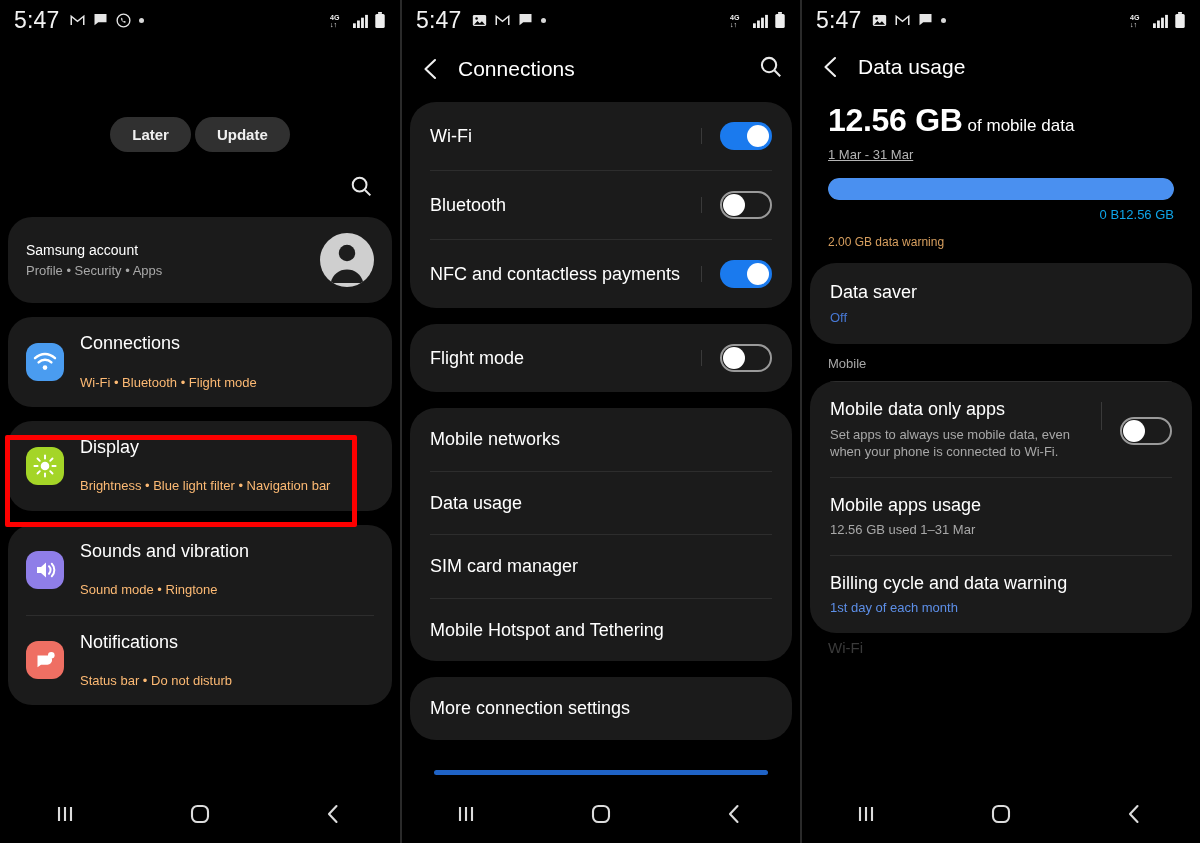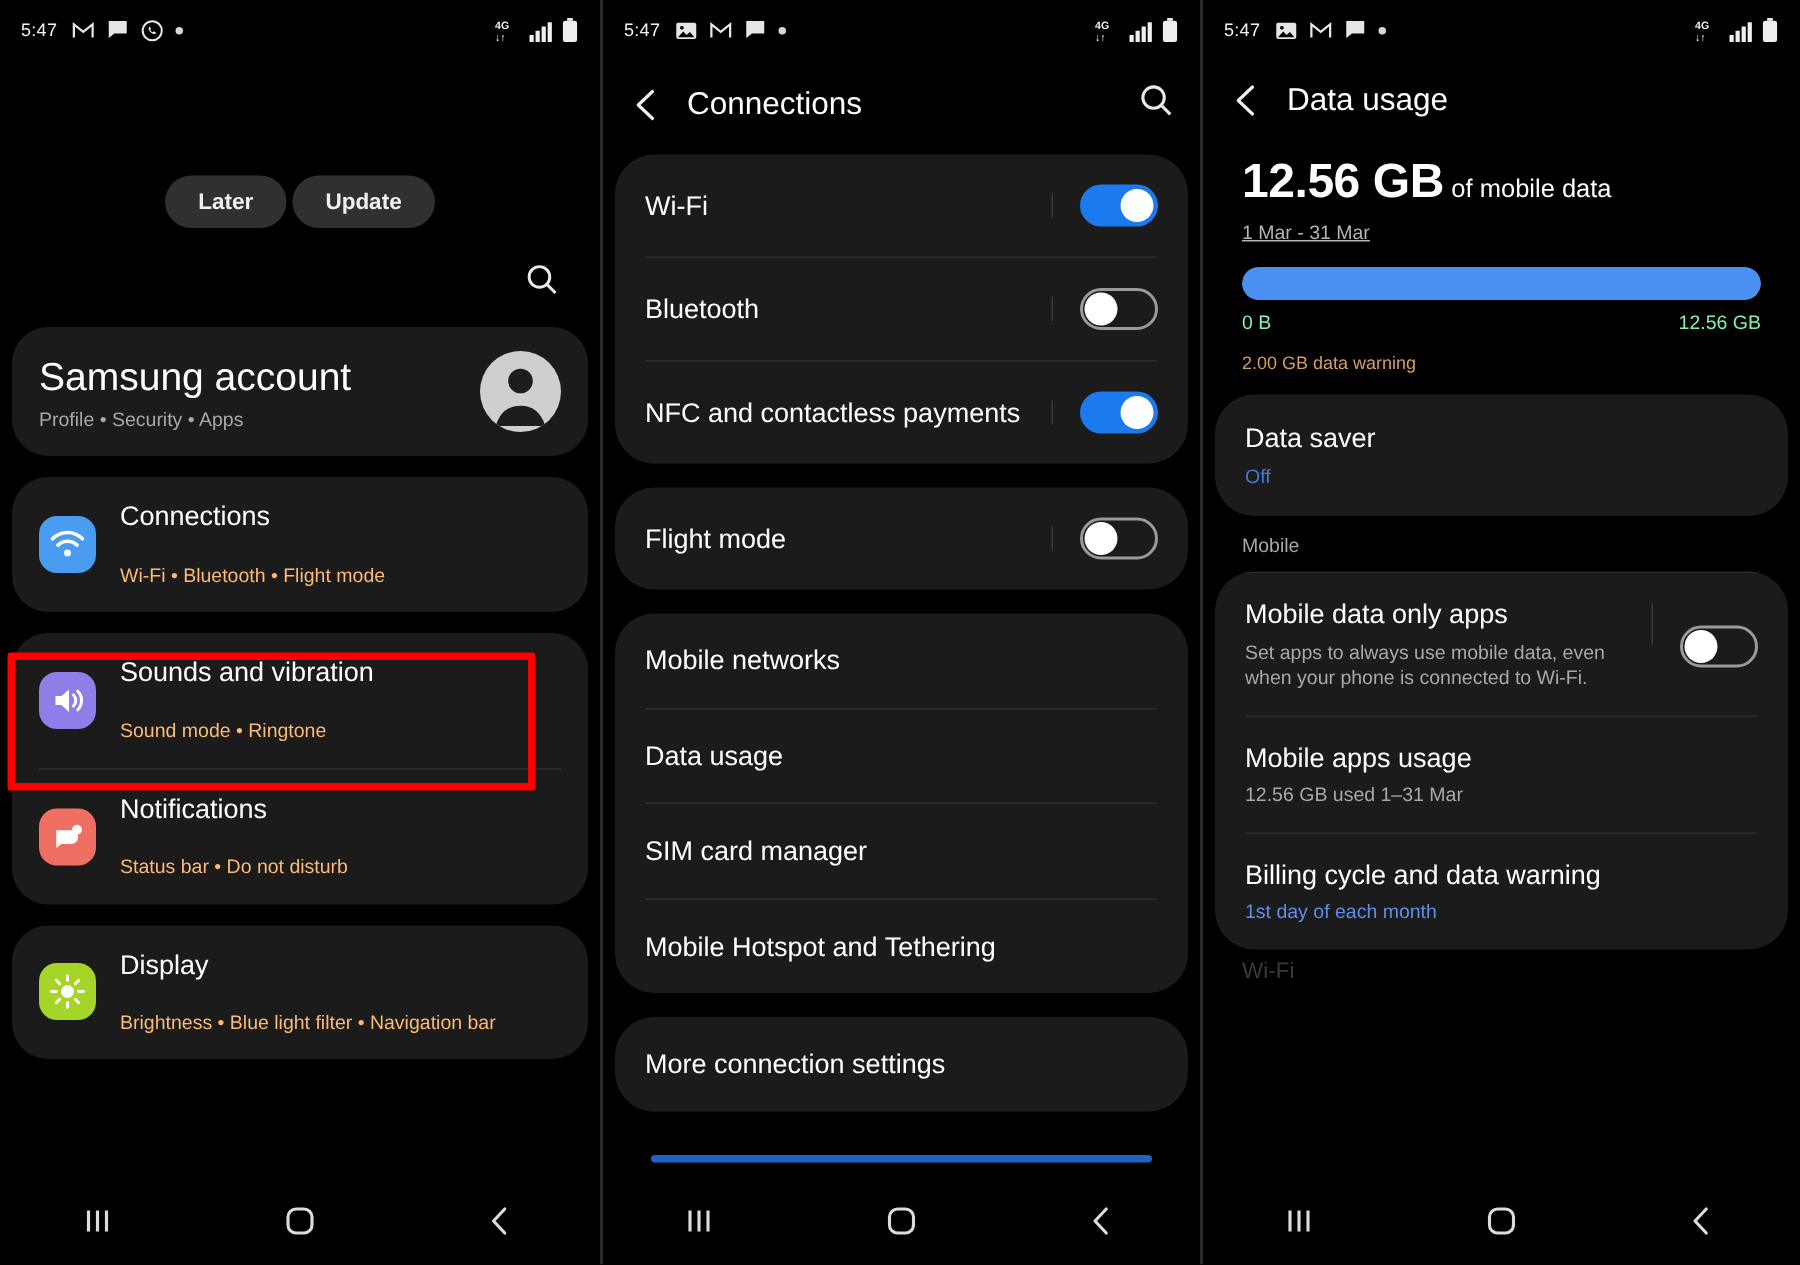--- a/index.html
+++ b/index.html
@@ -11,21 +11,21 @@
   }
   .screens { display:flex; width:1200px; height:843px; }
   .panel { width:400px; height:843px; position:relative; background:#000; overflow:hidden; }
   .panel + .panel { border-left:2px solid #2a2a2a; }
 
   
   .statusbar {
     height:40px; display:flex; align-items:center;
     padding:0 14px; color:#f2f2f2;
   }
-  .sb-time { font-size:12px; font-weight:400; letter-spacing:.2px; }
+  .sb-time { font-size:23px; font-weight:400; letter-spacing:.2px; }
   .sb-left-icons { display:flex; align-items:center; gap:8px; margin-left:10px; }
   .sb-right { margin-left:auto; display:flex; align-items:center; gap:5px; }
   .sb-ico { display:inline-flex; align-items:center; }
   .sb-dot { width:5px; height:5px; border-radius:50%; background:#d8d8d8; display:inline-block; }
 
   
   .update-wrap { padding:55px 24px 0; text-align:center; }
   .update-title {
     font-size:37px; line-height:1.22; font-weight:300; color:#fff;
     letter-spacing:-.3px;
@@ -53,21 +53,21 @@
   .stitle { font-size:18px; color:#fff; font-weight:400; line-height:1.2; }
   .ssub { font-size:13px; color:#fdba74; margin-top:20px; line-height:1.25; }
   .divider { height:1px; background:#2d2d2d; margin-left:18px; margin-right:18px; }
 
   .acct-row { display:flex; align-items:center; padding:16px 18px; }
   .avatar {
     width:54px; height:54px; border-radius:50%; background:#cfcfcf;
     margin-left:auto; display:flex; align-items:flex-end; justify-content:center;
     overflow:hidden; position:relative;
   }
-  .acct-title { font-size:26px; color:#fff; }
+  .acct-title { font-size:14px; color:#fff; }
   .acct-sub { font-size:13px; color:#a8a8a8; margin-top:5px; }
 
   
   .appbar { display:flex; align-items:center; padding:14px 16px 18px; gap:14px; }
   .appbar-title { font-size:21px; color:#fff; font-weight:400; }
   .appbar-spacer { flex:1; }
   .chev-back { width:26px; height:26px; flex:0 0 26px; }
 
   
   .cgroup { background:#1b1b1b; border-radius:26px; margin:0 8px 16px; overflow:hidden; }
@@ -83,21 +83,21 @@
   .toggle.on .knob { right:3px; }
   .toggle.off .knob { left:1px; top:1px; }
 
   
   .du-head { padding:4px 26px 0; }
   .du-big { font-size:32px; font-weight:700; color:#fff; display:inline; letter-spacing:-.3px; }
   .du-of { font-size:17px; color:#fff; display:inline; margin-left:5px; }
   .du-range { font-size:13px; color:#b4b4b4; margin-top:8px;text-decoration:underline; }
   .du-bar { height:22px; border-radius:11px; background:#2b2b2b; margin-top:16px; overflow:hidden; }
   .du-fill { height:100%; background:#4a90f0; border-radius:11px; }
-  .du-scale { display:flex; justify-content:space-between; margin-top:7px; font-size:13px; color:#86efac; }
+  .du-scale { display:flex; justify-content:flex-end; margin-top:7px; font-size:13px; color:#0ea5e9; }
   .du-warn { font-size:12px; color:#d79f5f; margin-top:13px; }
 
   .dgroup { background:#1b1b1b; border-radius:26px; margin:0 8px 0; overflow:hidden; }
   .drow { display:flex; align-items:center; padding:16px 20px; gap:12px; }
   .drow .dtxt { flex:1; min-width:0; }
   .dtitle { font-size:18px; color:#fff; line-height:1.25; }
   .dsub { font-size:13px; color:#a8a8a8; margin-top:5px; line-height:1.35; }
   .dsub.blue { color:#5d8fe8; }
   .dsub.blue2 { color:#4778d4; }
   .section-label { font-size:13px; color:#a8a8a8; padding:12px 26px 10px; }
@@ -209,49 +209,20 @@
           <div class="sicon" style="background:#4a9cf0;">
             <svg width="24" height="20" viewBox="0 0 24 20">
                 <path d="M2 6.2C5 3.4 8.4 2 12 2s7 1.4 10 4.2" fill="none" stroke="#fff" stroke-width="2.4" stroke-linecap="round"></path>
                 <path d="M5.6 10.4C7.4 8.7 9.6 7.8 12 7.8s4.6.9 6.4 2.6" fill="none" stroke="#fff" stroke-width="2.4" stroke-linecap="round"></path>
                 <circle cx="12" cy="15.6" r="2.3" fill="#fff"></circle>
               </svg>
           </div>
           <div class="stext">
             <div class="stitle">Connections</div>
             <div class="ssub">Wi-Fi  •  Bluetooth  •  Flight mode</div>
-          </div>
-        </div>
-      </div>
-
-      <div class="card">
-        <div class="srow">
-          <div class="sicon" style="background:#8f7ee8;">
-            <svg width="24" height="22" viewBox="0 0 24 22">
-                <path d="M4 8h4l5-4.4v15L8 14H4z" fill="#fff"></path>
-                <path d="M16 7.3a5.2 5.2 0 010 7.4" fill="none" stroke="#fff" stroke-width="2" stroke-linecap="round"></path>
-                <path d="M18.8 4.8a8.8 8.8 0 010 12.4" fill="none" stroke="#fff" stroke-width="2" stroke-linecap="round"></path>
-              </svg>
-          </div>
-          <div class="stext">
-            <div class="stitle">Sounds and vibration</div>
-            <div class="ssub">Sound mode  •  Ringtone</div>
-          </div>
-        </div>
-        <div class="divider"></div>
-        <div class="srow">
-          <div class="sicon" style="background:#ef6f63;">
-            <svg width="24" height="20" viewBox="0 0 24 20">
-                <path d="M4.5 5.5h10a4.6 4.6 0 010 9.2H8l-3.5 2.6z" fill="#fff"></path>
-                <circle cx="18.3" cy="5.2" r="3.3" fill="#fff"></circle>
-              </svg>
-          </div>
-          <div class="stext">
-            <div class="stitle">Notifications</div>
-            <div class="ssub">Status bar  •  Do not disturb</div>
           </div>
         </div>
       </div>
 
       <div class="card">
         <div class="srow">
           <div class="sicon" style="background:#a4d527;">
             <svg width="26" height="26" viewBox="0 0 26 26">
                 <circle cx="13" cy="13" r="4.3" fill="#fff"></circle>
                 <g stroke="#fff" stroke-width="1.9" stroke-linecap="round">
@@ -266,20 +237,49 @@
                 </g>
               </svg>
           </div>
           <div class="stext">
             <div class="stitle">Display</div>
             <div class="ssub">Brightness  •  Blue light filter  •  Navigation bar</div>
           </div>
         </div>
       </div>
 
+      <div class="card">
+        <div class="srow">
+          <div class="sicon" style="background:#8f7ee8;">
+            <svg width="24" height="22" viewBox="0 0 24 22">
+                <path d="M4 8h4l5-4.4v15L8 14H4z" fill="#fff"></path>
+                <path d="M16 7.3a5.2 5.2 0 010 7.4" fill="none" stroke="#fff" stroke-width="2" stroke-linecap="round"></path>
+                <path d="M18.8 4.8a8.8 8.8 0 010 12.4" fill="none" stroke="#fff" stroke-width="2" stroke-linecap="round"></path>
+              </svg>
+          </div>
+          <div class="stext">
+            <div class="stitle">Sounds and vibration</div>
+            <div class="ssub">Sound mode  •  Ringtone</div>
+          </div>
+        </div>
+        <div class="divider"></div>
+        <div class="srow">
+          <div class="sicon" style="background:#ef6f63;">
+            <svg width="24" height="20" viewBox="0 0 24 20">
+                <path d="M4.5 5.5h10a4.6 4.6 0 010 9.2H8l-3.5 2.6z" fill="#fff"></path>
+                <circle cx="18.3" cy="5.2" r="3.3" fill="#fff"></circle>
+              </svg>
+          </div>
+          <div class="stext">
+            <div class="stitle">Notifications</div>
+            <div class="ssub">Status bar  •  Do not disturb</div>
+          </div>
+        </div>
+      </div>
+
     </div>
 
     <div class="redbox" style="left:5px; top:435px; width:352px; height:92px;"></div>
 
     <div class="navbar">
       <span class="nav-ico">
         <svg width="26" height="20" viewBox="0 0 26 20">
             <g stroke="#dcdcdc" stroke-width="2.1">
               <line x1="5" y1="3" x2="5" y2="17"></line>
               <line x1="11" y1="3" x2="11" y2="17"></line>

